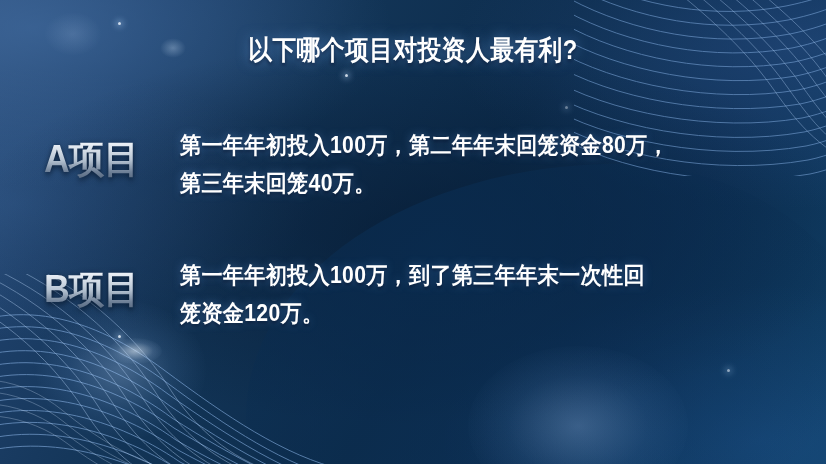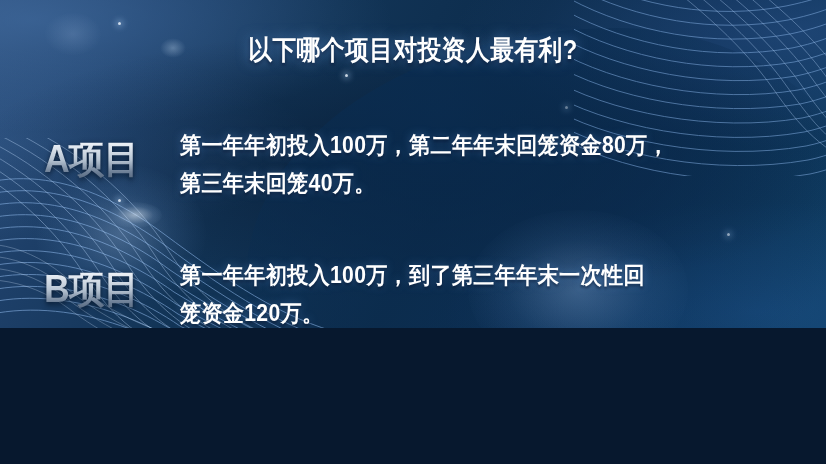--- a/index.html
+++ b/index.html
@@ -7,21 +7,21 @@
 
   html, body {
     width:826px; height:464px;
     overflow:hidden;
     background:#07182e;
     font-family:"Liberation Sans", "DejaVu Sans", sans-serif;
   }
 
   #slide {
     position:relative;
-    width:826px; height:328px;
+    width:826px; height:464px;
     overflow:hidden;
     background:
       radial-gradient(ellipse 70% 55% at 4% 6%,   rgba(72,116,170,0.55) 0%, rgba(72,116,170,0) 62%),
       radial-gradient(ellipse 55% 45% at 2% 44%,  rgba(58,100,152,0.45) 0%, rgba(58,100,152,0) 65%),
       radial-gradient(ellipse 60% 50% at 97% 10%, rgba(44,82,138,0.50) 0%, rgba(44,82,138,0) 70%),
       radial-gradient(ellipse 55% 48% at 92% 95%, rgba(32,86,150,0.40) 0%, rgba(32,86,150,0) 70%),
       linear-gradient(118deg, #2b4d79 0%, #1d3f68 16%, #123456 34%, #0c2c4c 55%, #0d3055 74%, #104066 100%);
   }
 
   

